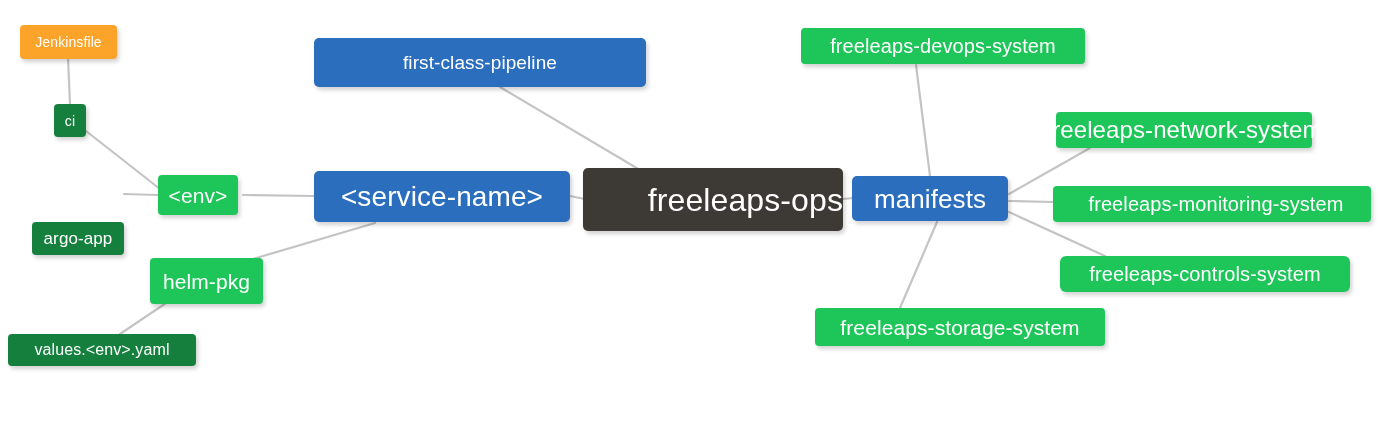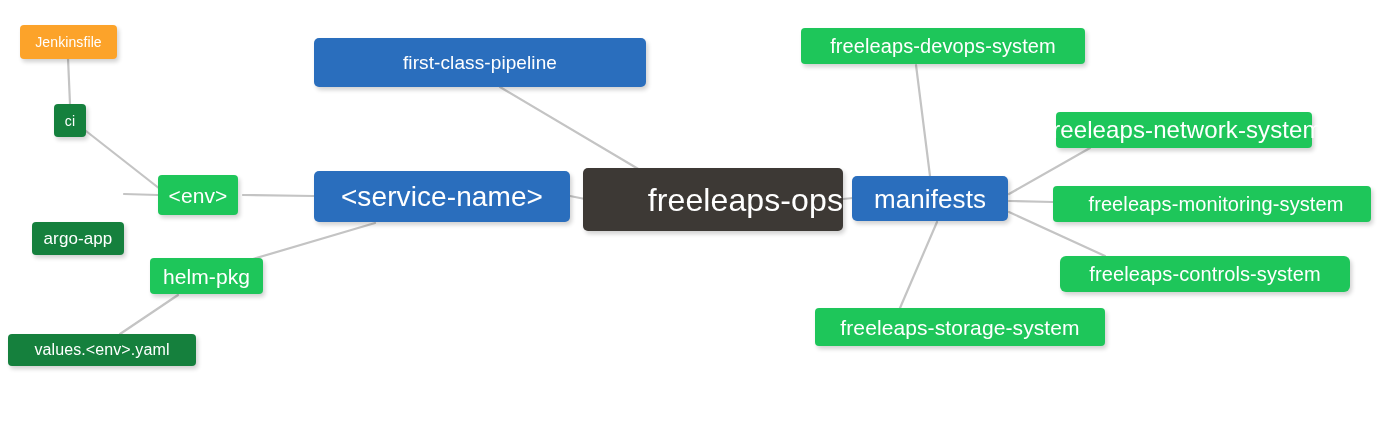--- a/index.html
+++ b/index.html
@@ -99,21 +99,21 @@
   </div>
 
   <div class="node green" style="left:158px; top:175px; width:80px; height:40px; font-size:21px;">
     <span>&lt;env&gt;</span>
   </div>
 
   <div class="node red" style="left:8px; top:334px; width:188px; height:32px; font-size:16px;">
     <span>values.&lt;env&gt;.yaml</span>
   </div>
 
-  <div class="node green" style="left:150px; top:258px; width:113px; height:36px; font-size:21px;">
+  <div class="node green" style="left:150px; top:258px; width:113px; height:46px; font-size:21px;">
     <span>helm-pkg</span>
   </div>
 
   <div class="node blue" style="left:314px; top:38px; width:332px; height:49px; font-size:19px; border-radius:5px;">
     <span>first-class-pipeline</span>
   </div>
 
   <div class="node blue" style="left:314px; top:171px; width:256px; height:51px; font-size:28px; border-radius:5px;">
     <span>&lt;service-name&gt;</span>
   </div>

